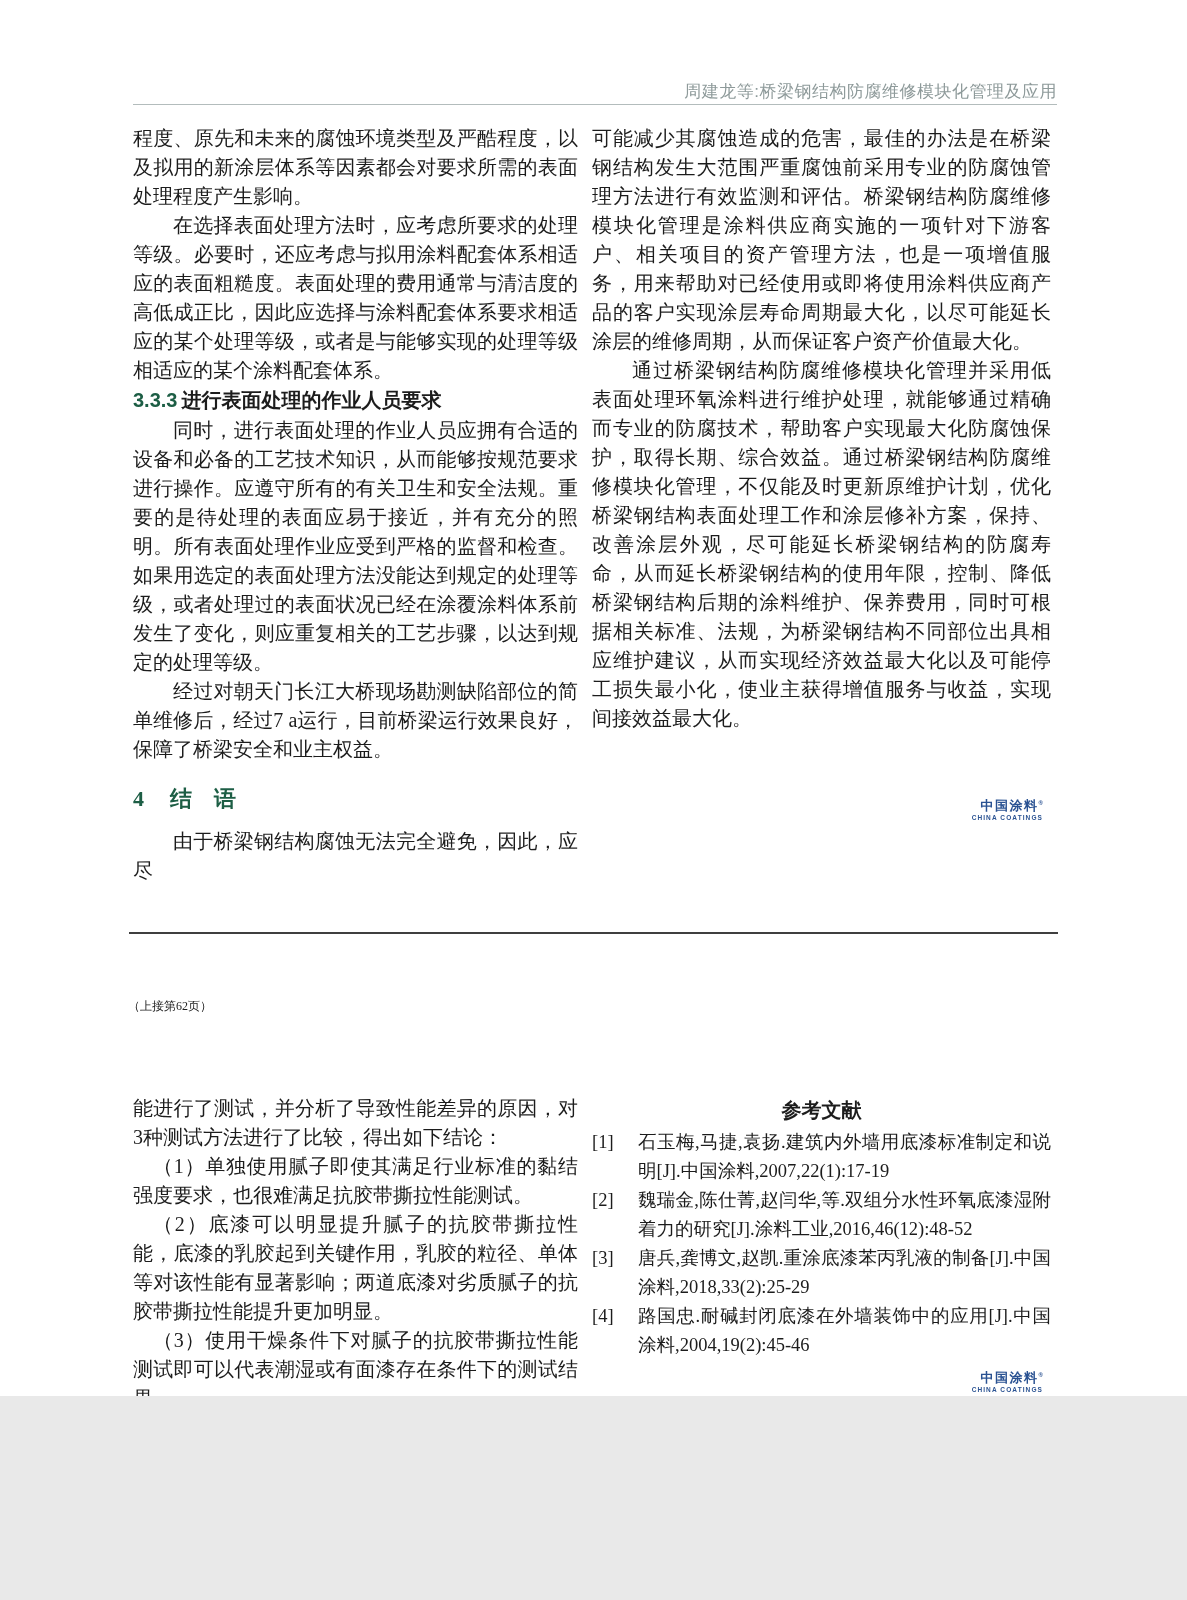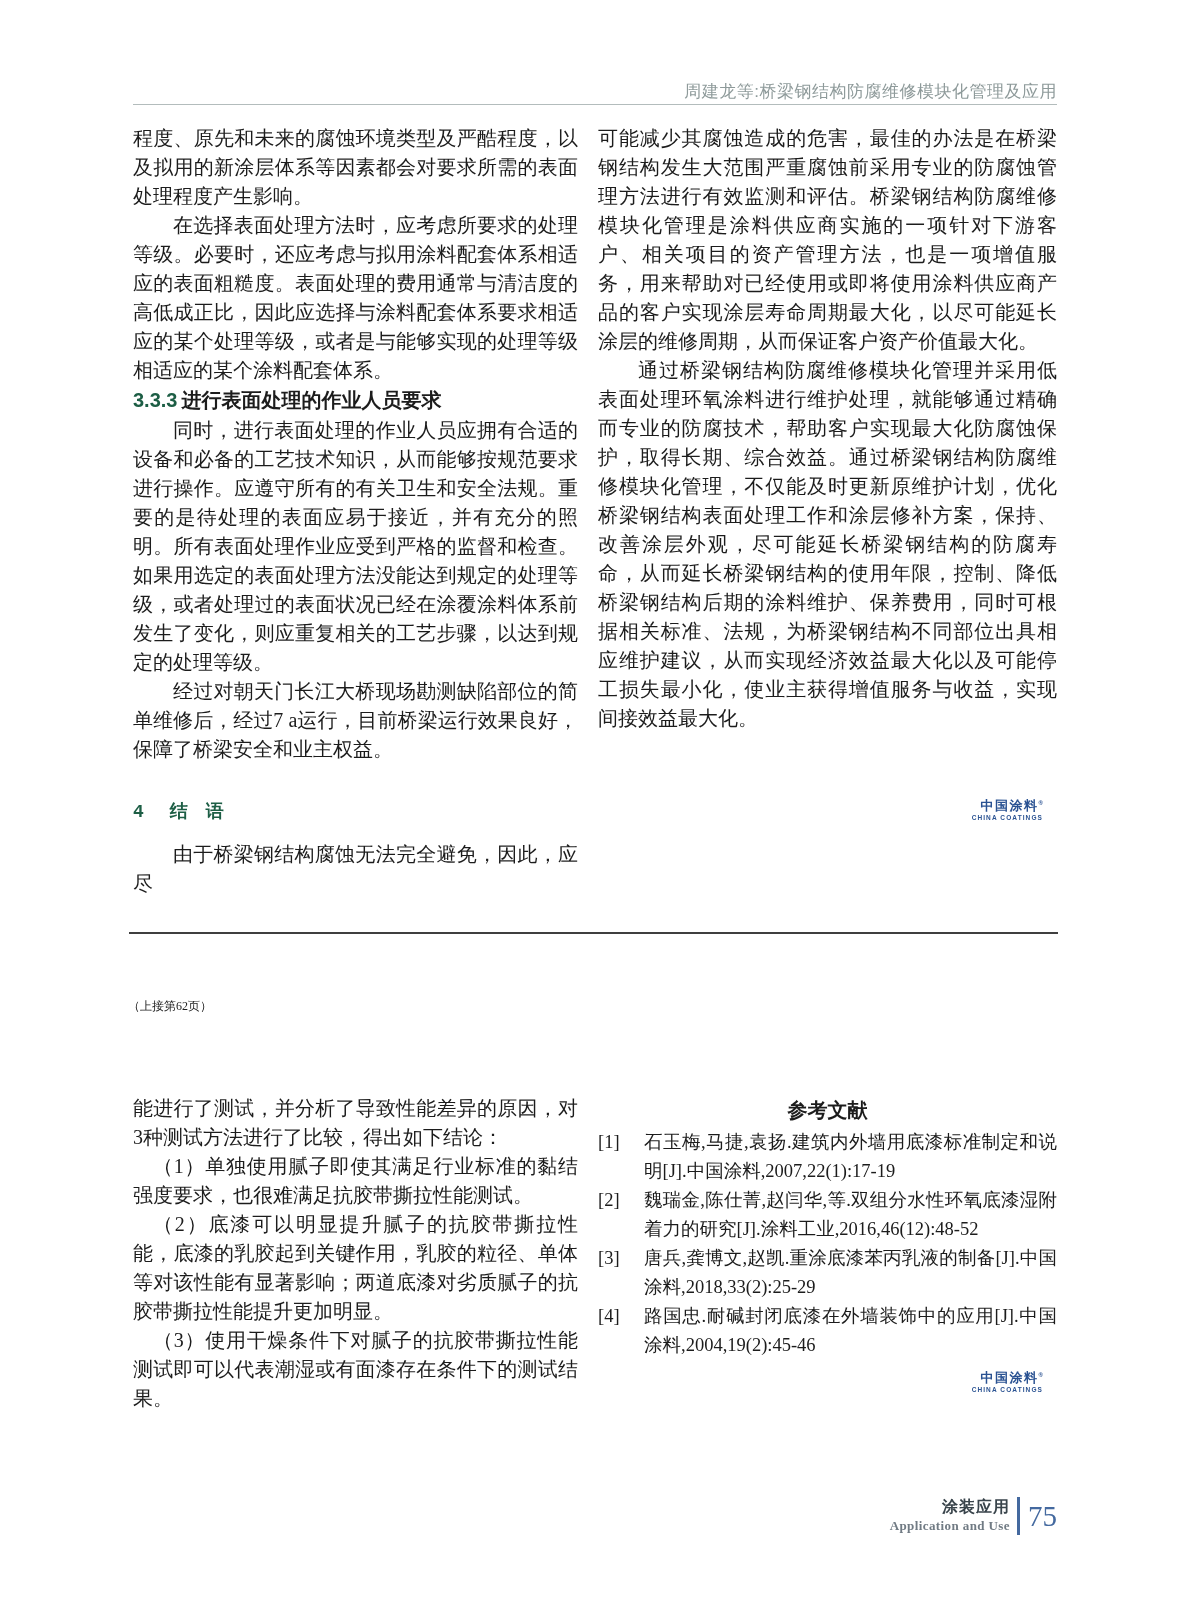--- a/index.html
+++ b/index.html
@@ -9,60 +9,60 @@
     --header-gray:#8e9a9a;
     --footer-dark:#39444b;
     --footer-en-gray:#717b84;
     --body-ink:#1c1c1c;
     --rule-light:#b3bcbc;
     --rule-dark:#3f3f3f;
   }
   html,body{margin:0;padding:0;background:#e9e9e9;}
   .page{
     position:relative;
-    width:1187px;height:1600px;
+    width:1187px;height:1396px;
     margin:0 auto;
     background:#ffffff;
     outline:1px solid #d8d8d8;
     font-family:"Liberation Serif","DejaVu Serif",serif;
     color:var(--body-ink);
     overflow:hidden;
   }
   
   .running-header{
     position:absolute;top:80px;right:130px;
     font-family:"Liberation Sans","DejaVu Sans",sans-serif;
     font-size:17px;color:var(--header-gray);letter-spacing:0.5px;
   }
   .header-rule{position:absolute;top:104px;left:133px;right:130px;height:1px;background:var(--rule-light);}
   
   .cols{
     position:absolute;left:133px;width:924px;
-    display:grid;grid-template-columns:445px 459px;column-gap:20px;
+    display:grid;grid-template-columns:445px 459px;column-gap:14px;
   }
   .top-cols{top:124px;}
   .bottom-cols{top:1094px;}
   .col{min-width:0;}
   p.body{
     margin:0;font-size:20px;line-height:29px;
     text-align:justify;text-justify:inter-ideograph;
   }
   p.indent{text-indent:2em;}
   p.indent-paren{text-indent:1em;}
   
   .h333{
     margin:1px 0 1px 0;
     font-family:"Liberation Sans","DejaVu Sans",sans-serif;
     font-size:20px;font-weight:bold;line-height:29px;color:var(--body-ink);
   }
   .h333 .hnum{color:var(--heading-green);margin-right:4px;}
   .h4{
-    margin:32px 0 12px 0;
-    font-family:Liberation Mono, monospace;
-    font-size:18px;font-weight:bold;line-height:32px;color:var(--heading-green);
+    margin:19px 0 12px 0;
+    font-family:Liberation Serif, serif;
+    font-size:22px;font-weight:bold;line-height:32px;color:var(--heading-green);
   }
   .h4 .hnum{margin-right:26px;}
   
   .logo{
     position:absolute;text-align:right;
     font-family:"Liberation Sans","DejaVu Sans",sans-serif;
     color:var(--logo-blue);line-height:1.15;
   }
   .logo-1{top:799px;right:144px;}
   .logo-2{top:1371px;right:144px;}

